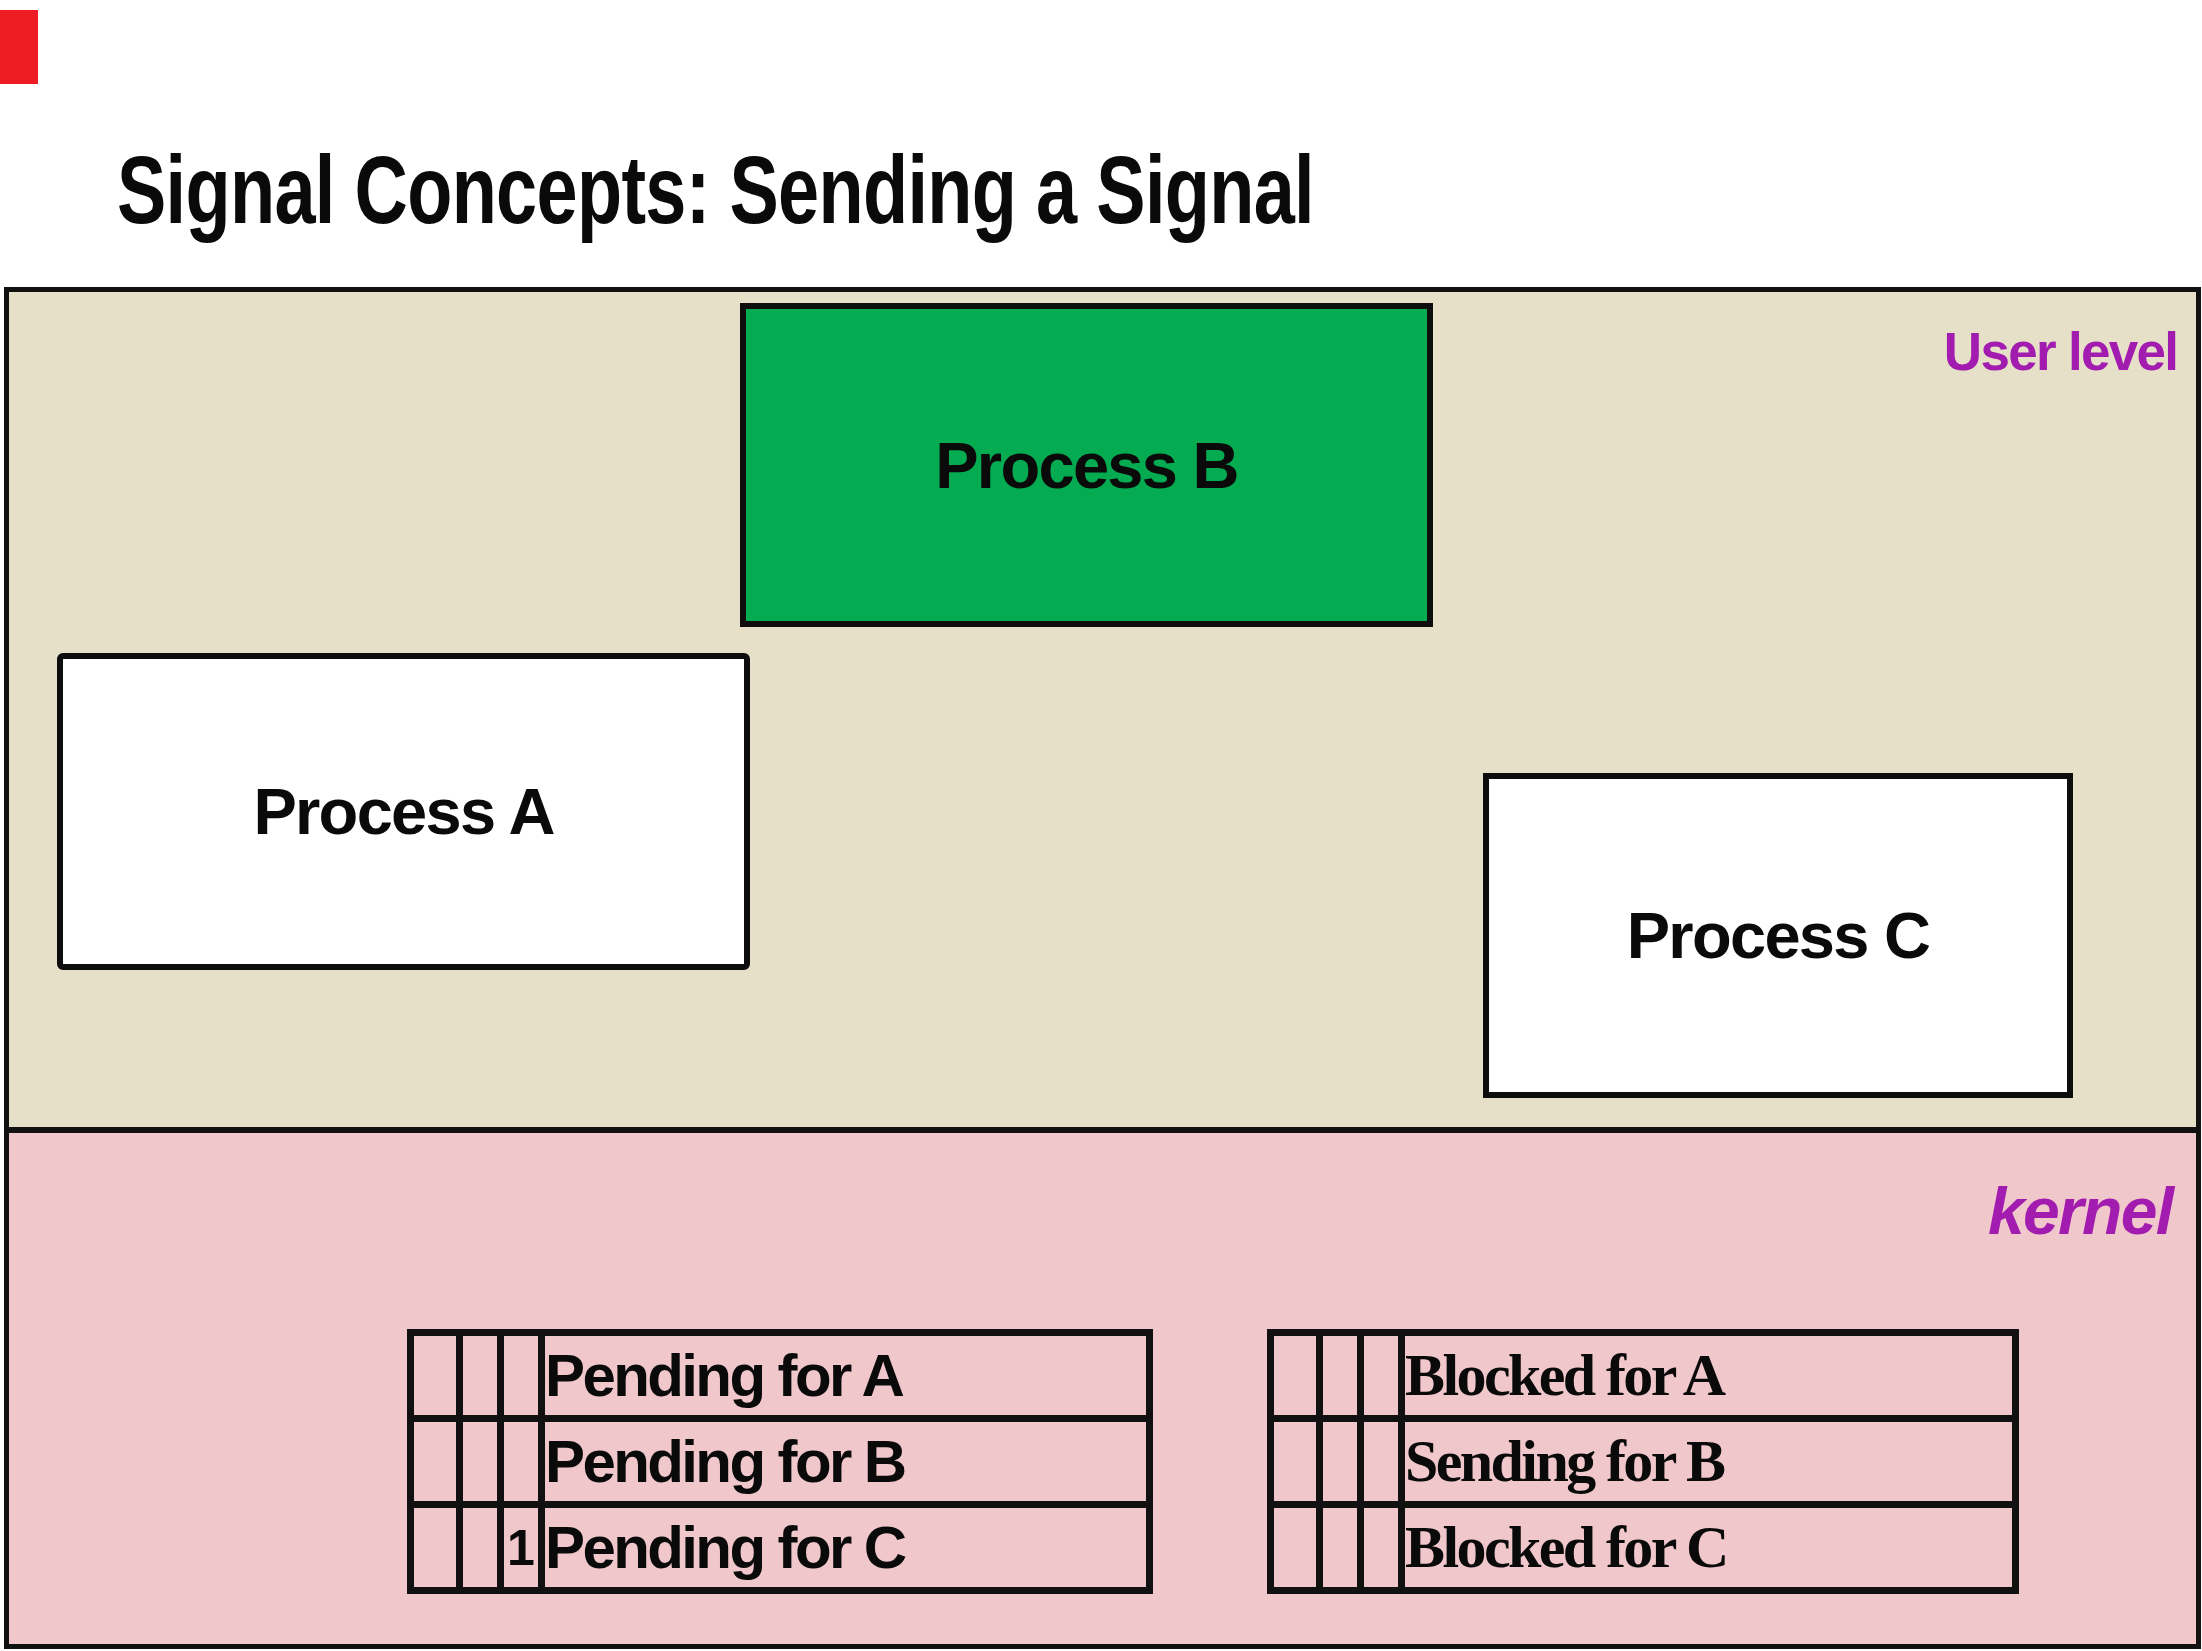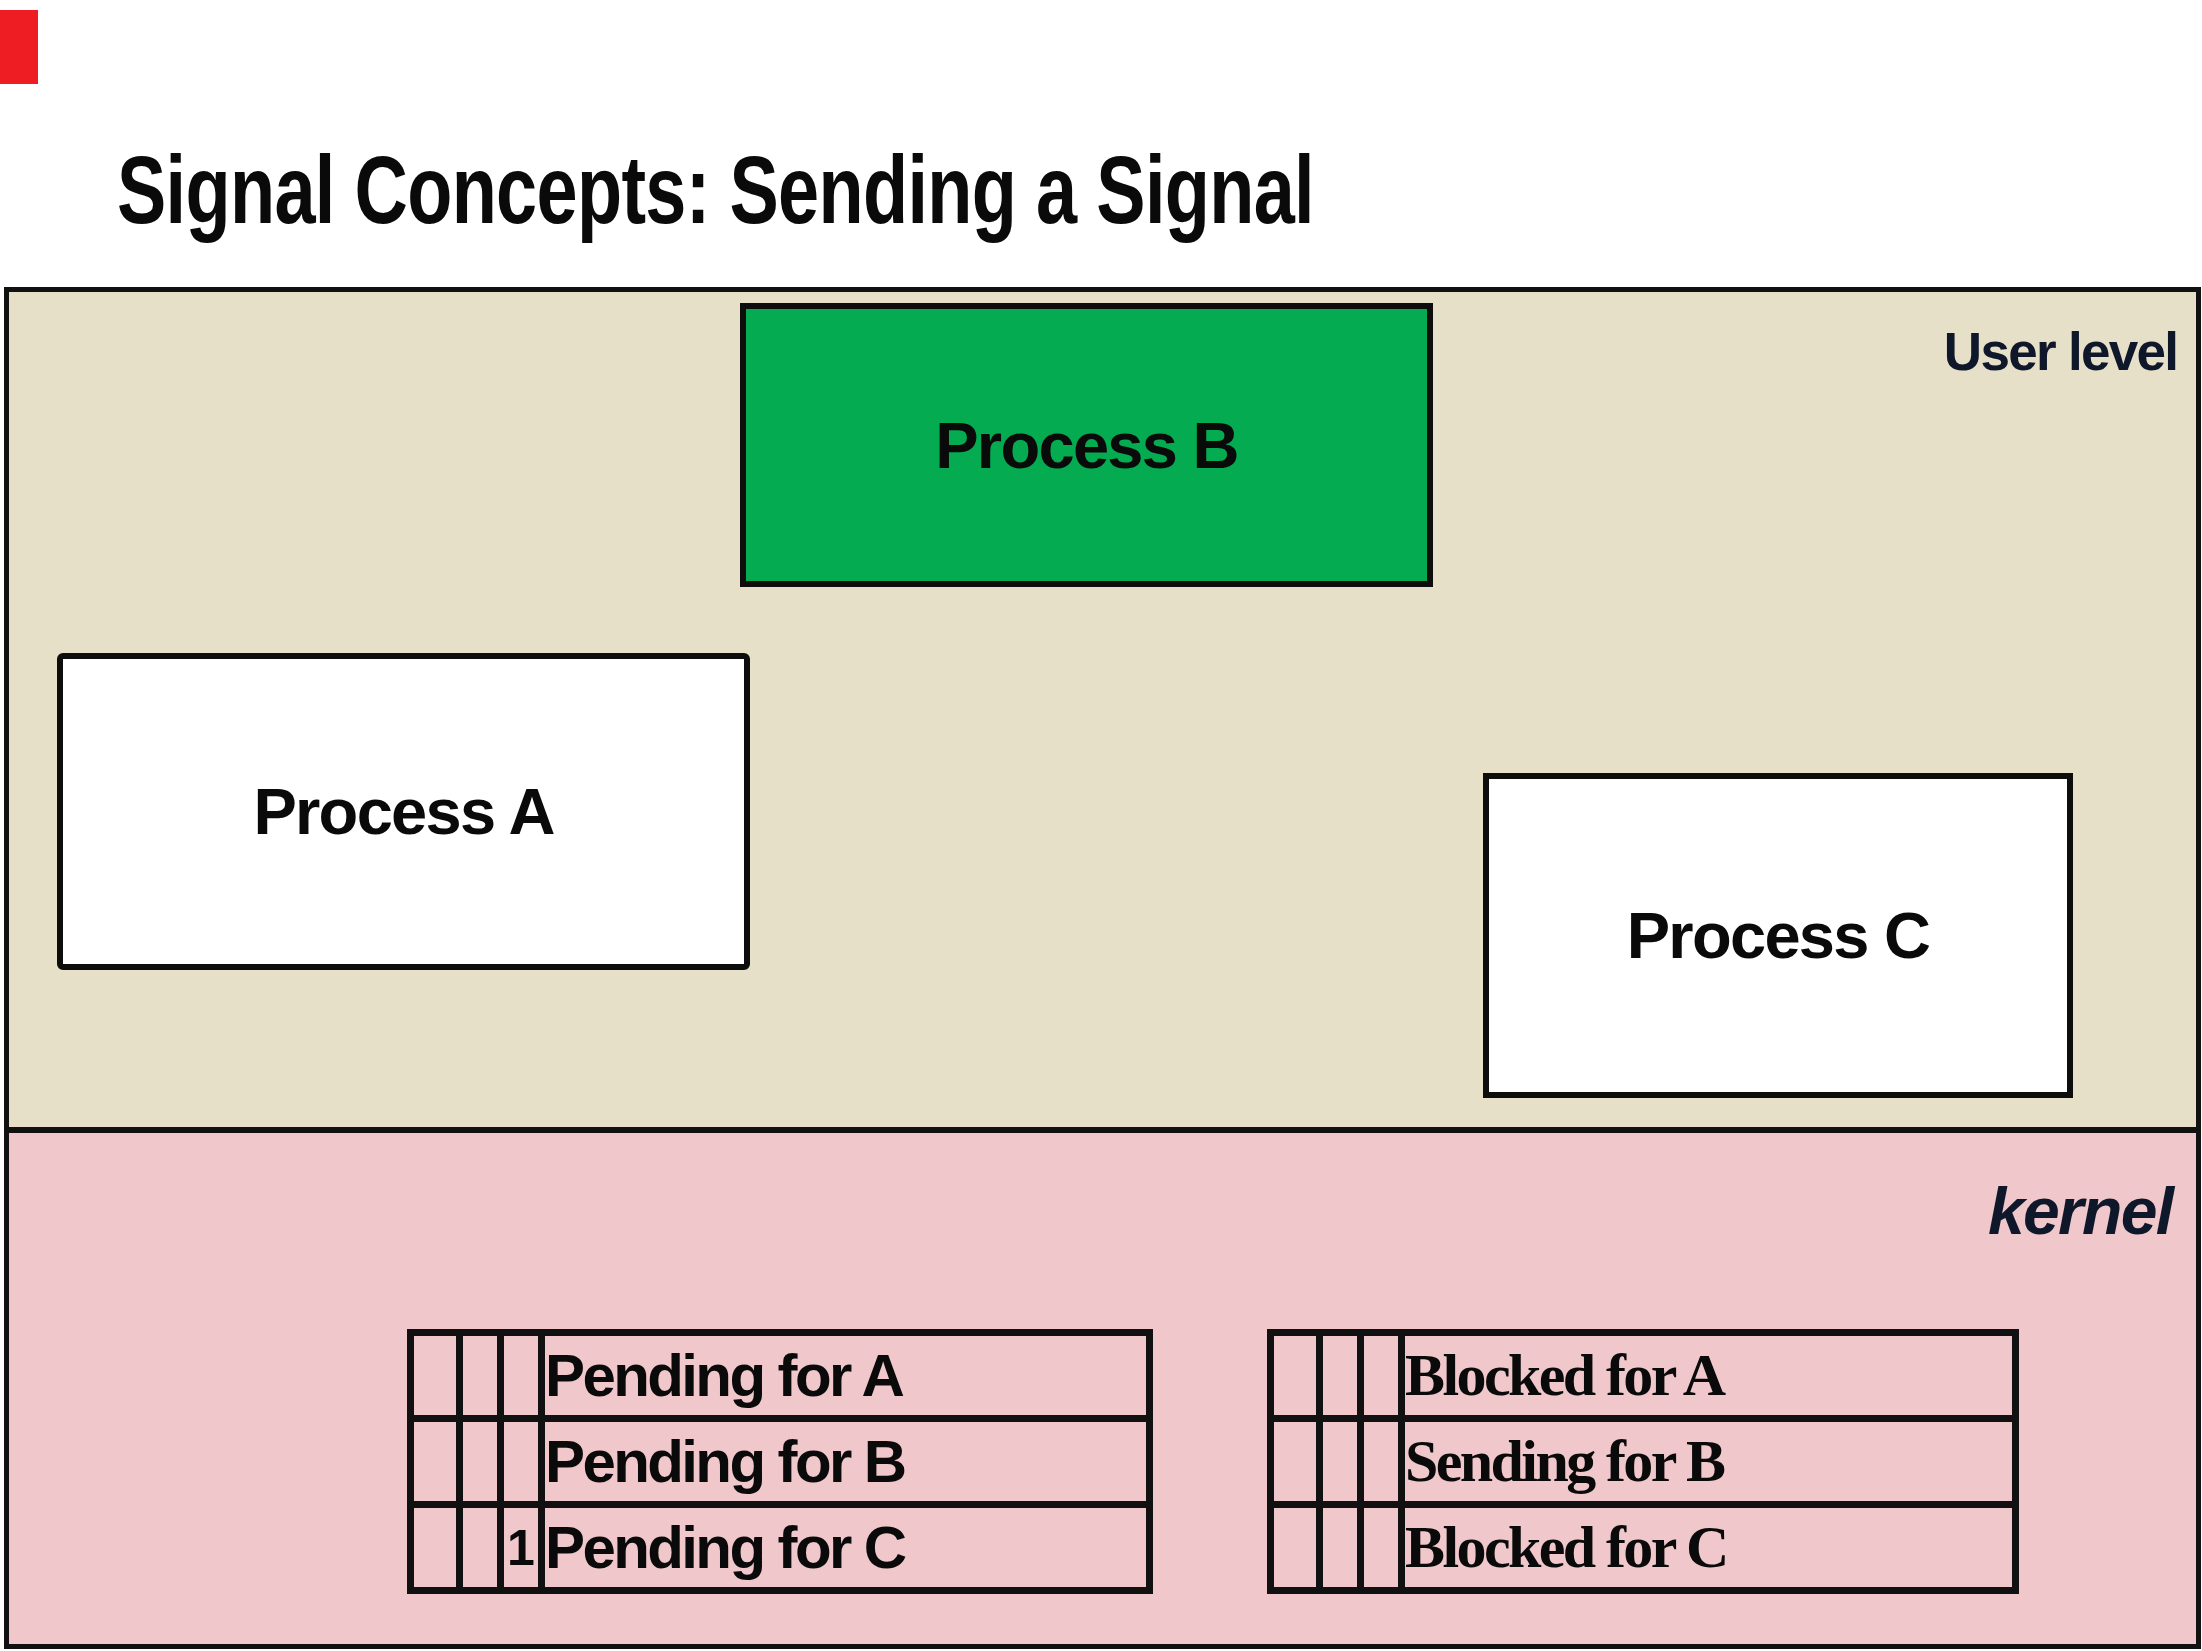--- a/index.html
+++ b/index.html
@@ -17,31 +17,31 @@
   }
   
   .frame{
     position:absolute;left:4.3px;top:287px;width:2197px;height:1362px;
     border:5.2px solid #111;box-sizing:border-box;display:flex;flex-direction:column;
   }
   .user-level{height:835px;background:#e6e0c8;border-bottom:6.9px solid #111;position:relative;}
   .kernel{flex:1;background:#f0c7cb;position:relative;}
   .region-label{
     position:absolute;top:29px;right:19px;
-    font-size:53px;font-weight:bold;letter-spacing:-1.7px;color:#0f172a;white-space:nowrap;
+    font-size:53px;font-weight:bold;letter-spacing:-1.7px;color:#a21caf;white-space:nowrap;
   }
   .kernel .region-label{top:40px;right:24px;font-size:66px;font-style:italic;}
   
   .proc{
     position:absolute;box-sizing:border-box;border:6.9px solid #0d0d0d;
     display:flex;align-items:center;justify-content:center;
     font-size:65px;font-weight:bold;letter-spacing:-1.7px;color:#0a0a0a;
   }
   .proc-a{left:57px;top:653px;width:693px;height:317px;background:#ffffff;border-radius:6px;}
-  .proc-b{left:740px;top:303px;width:693px;height:284px;background:#05ab50;}
+  .proc-b{left:740px;top:303px;width:693px;height:324px;background:#05ab50;}
   .proc-c{left:1483px;top:773px;width:590px;height:325px;background:#ffffff;}
   
   table.sigtable{
     position:absolute;border-collapse:collapse;table-layout:fixed;
     background:transparent;
     border-radius:23px;
   }
   table.pending{left:407px;top:1329px;width:746px;height:260px;}
   table.blocked{left:1267px;top:1329px;width:752px;height:260px;font-family:Liberation Serif, serif;}
   table.sigtable td{

